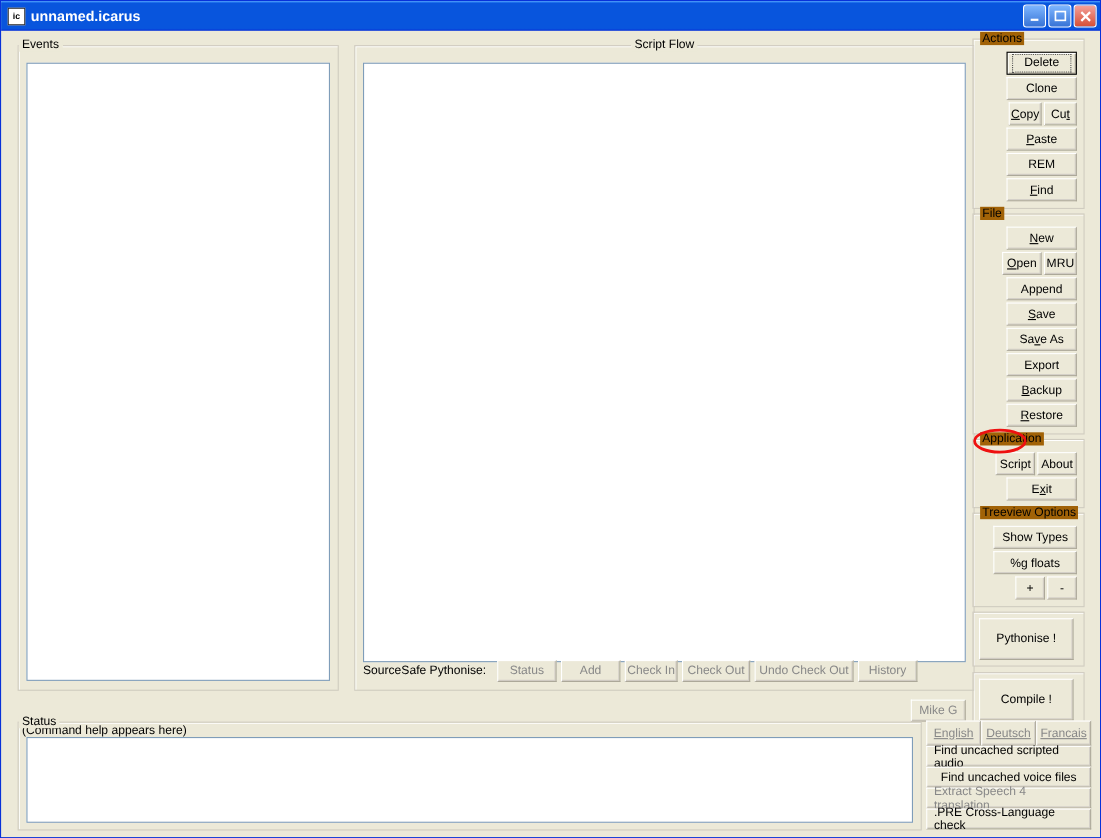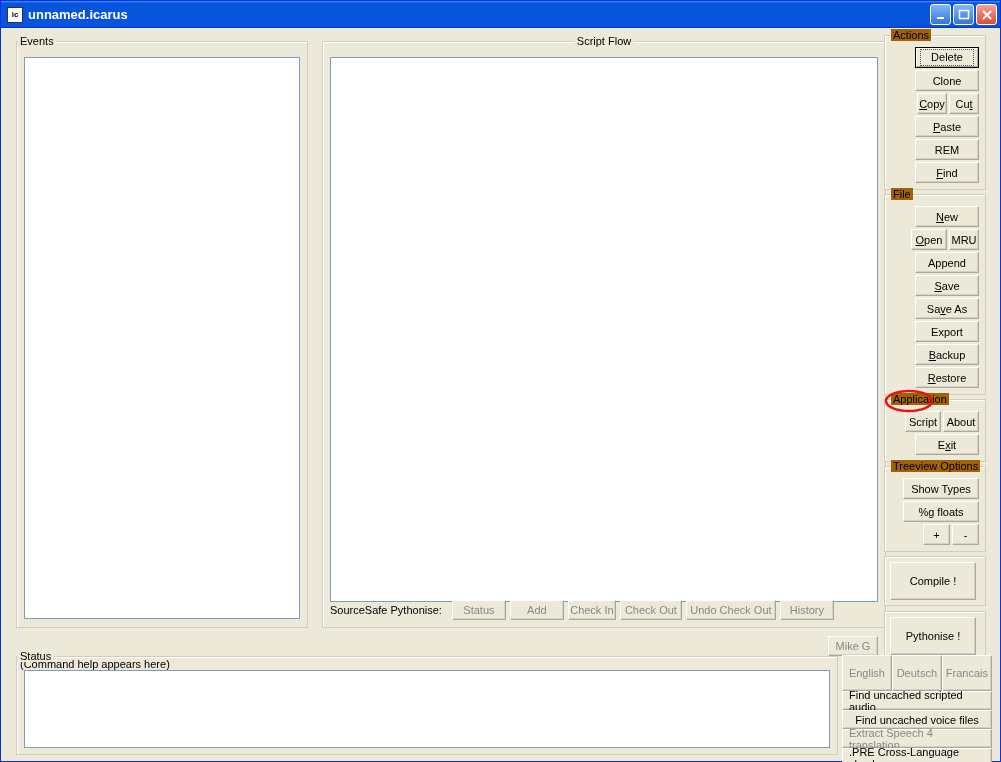--- a/index.html
+++ b/index.html
@@ -161,21 +161,21 @@
   #status-box { left:12px; top:620px; width:822px; height:105px; }
   #status-area { position:absolute; left:7px; right:7px; top:8px; bottom:6px; background:#fff; border:1px solid #7f9db9; }
 
   
   .br-stack {
     position:absolute;
     left:838px; top:625px; width:150px;
     display:flex; flex-direction:column; gap:0px;
   }
   .br-stack .row3 { display:flex; gap:0; }
-  .br-stack .row3 .btn { flex:1; padding:0 3px; height:36px; }
+  .br-stack .row3 .btn { flex:1; padding:0 3px; height:23px;text-decoration:underline; }
   .br-stack .btn.full { width:150px; height:19px; }
 
   
   .annot-ellipse {
     position:absolute;
     pointer-events:none;
   }
 
   u { text-decoration: underline; }
 </style>
@@ -301,24 +301,24 @@
           <div class="btn">Show Types</div>
           <div class="btn">%g floats</div>
           <div class="hpair tiny">
             <div class="btn">+</div>
             <div class="btn">-</div>
           </div>
         </div>
       </div>
 
       <div class="bigbtn-box">
+        <div class="bigbtn">Pythonise !</div>
+      </div>
+      <div class="bigbtn-box">
         <div class="bigbtn">Compile !</div>
-      </div>
-      <div class="bigbtn-box">
-        <div class="bigbtn">Pythonise !</div>
       </div>
     </div>
 
     <div class="cmdhelp-row">
       <span class="label">(Command help appears here)</span>
       <div class="btn disabled">Mike G</div>
     </div>
 
     <fieldset id="status-box" class="groupbox">
       <legend>Status</legend>

